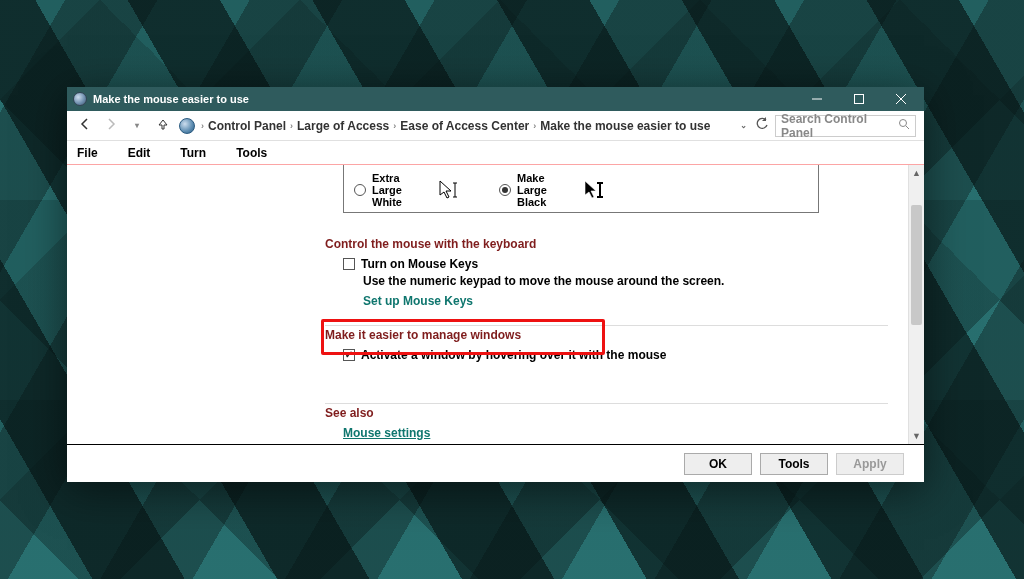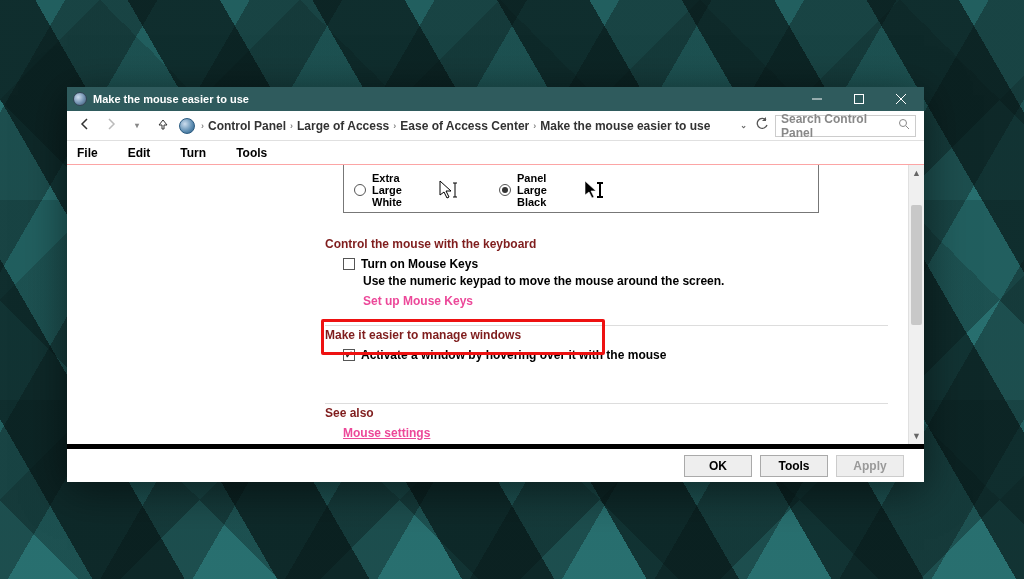--- a/index.html
+++ b/index.html
@@ -146,38 +146,38 @@
   .section-heading.first { border-top: none; }
   .sec { position:absolute; left: 258px; right: 20px; }
   .sec.keyboard { top: 70px; }
   .sec.windows { top: 160px; }
   .sec.seealso { top: 238px; }
 
   .check-row { display:flex; align-items:center; gap:6px; padding-left: 18px; margin: 3px 0; font-size: 12px; }
   .checkbox { width:12px; height:12px; border:1px solid #555; display:inline-flex; align-items:center; justify-content:center; background:#fff; }
   .checkbox.checked::after { content:'✓'; font-size:10px; line-height:10px; color:#222; }
   .desc { padding-left: 38px; font-size: 12px; margin: 2px 0 6px; }
-  .link { color: #ec4899; font-size: 12px; }
+  .link { color: #0f766e; font-size: 12px; }
   .link.u { text-decoration: underline; }
   .link-row { padding-left: 38px; margin: 4px 0; }
   .seealso-links { padding-left: 18px; }
   .seealso-links div { margin: 4px 0; }
 
   .highlight-box {
     position: absolute;
     left: 254px; top: 154px;
     width: 284px; height: 36px;
     border: 3px solid #e11;
     border-radius: 2px;
     pointer-events: none;
   }
 
   .footer {
     height: 38px;
-    border-top: 5px solid #000000;
+    border-top: 1px solid #000000;
     display: flex; align-items: center; justify-content: flex-end;
     gap: 8px; padding: 4px 20px;
     background: #fff;
   }
   .btn {
     min-width: 68px; height: 22px;
     border: 1px solid #aaa;
     background: #eee;
     font-size: 12px;
     display:flex; align-items:center; justify-content:center;
@@ -279,21 +279,21 @@
             <svg width="24" height="22">
                 <path d="M2 2 L2 16 L6 13 L9 19 L11 18 L8 12 L13 12 Z" fill="#fff" stroke="#000" stroke-width="1"></path>
                 <line x1="17" y1="4" x2="17" y2="18" stroke="#000"></line>
                 <line x1="15" y1="4" x2="19" y2="4" stroke="#000"></line>
                 <line x1="15" y1="18" x2="19" y2="18" stroke="#000"></line>
               </svg>
           </span>
         </label>
         <label class="pointer-opt">
           <span class="radio checked"></span>
-          <span class="lbl">Panel Large Black</span>
+          <span class="lbl">Make Large Black</span>
           <span class="cursor-preview">
             <svg width="24" height="22">
                 <path d="M2 2 L2 16 L6 13 L9 19 L11 18 L8 12 L13 12 Z" fill="#000" stroke="#fff" stroke-width="0.6"></path>
                 <line x1="17" y1="4" x2="17" y2="18" stroke="#000" stroke-width="2"></line>
                 <line x1="14" y1="4" x2="20" y2="4" stroke="#000" stroke-width="2"></line>
                 <line x1="14" y1="18" x2="20" y2="18" stroke="#000" stroke-width="2"></line>
               </svg>
           </span>
         </label>
       </div>

